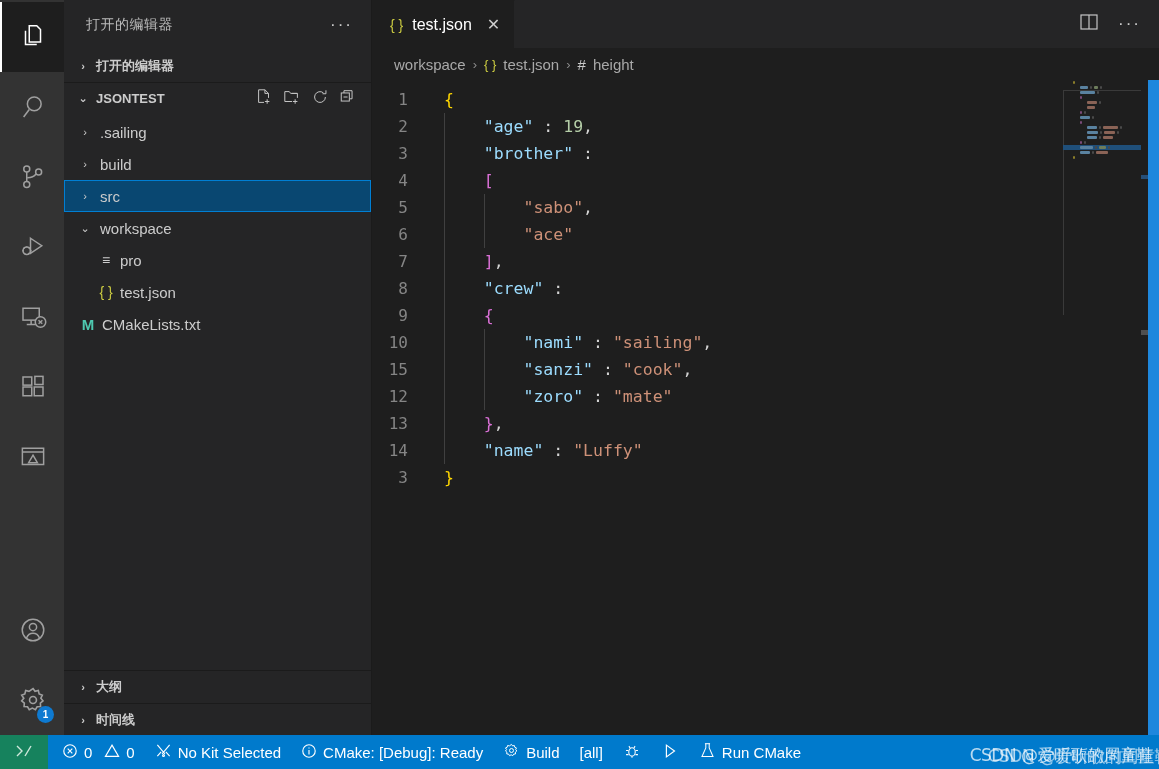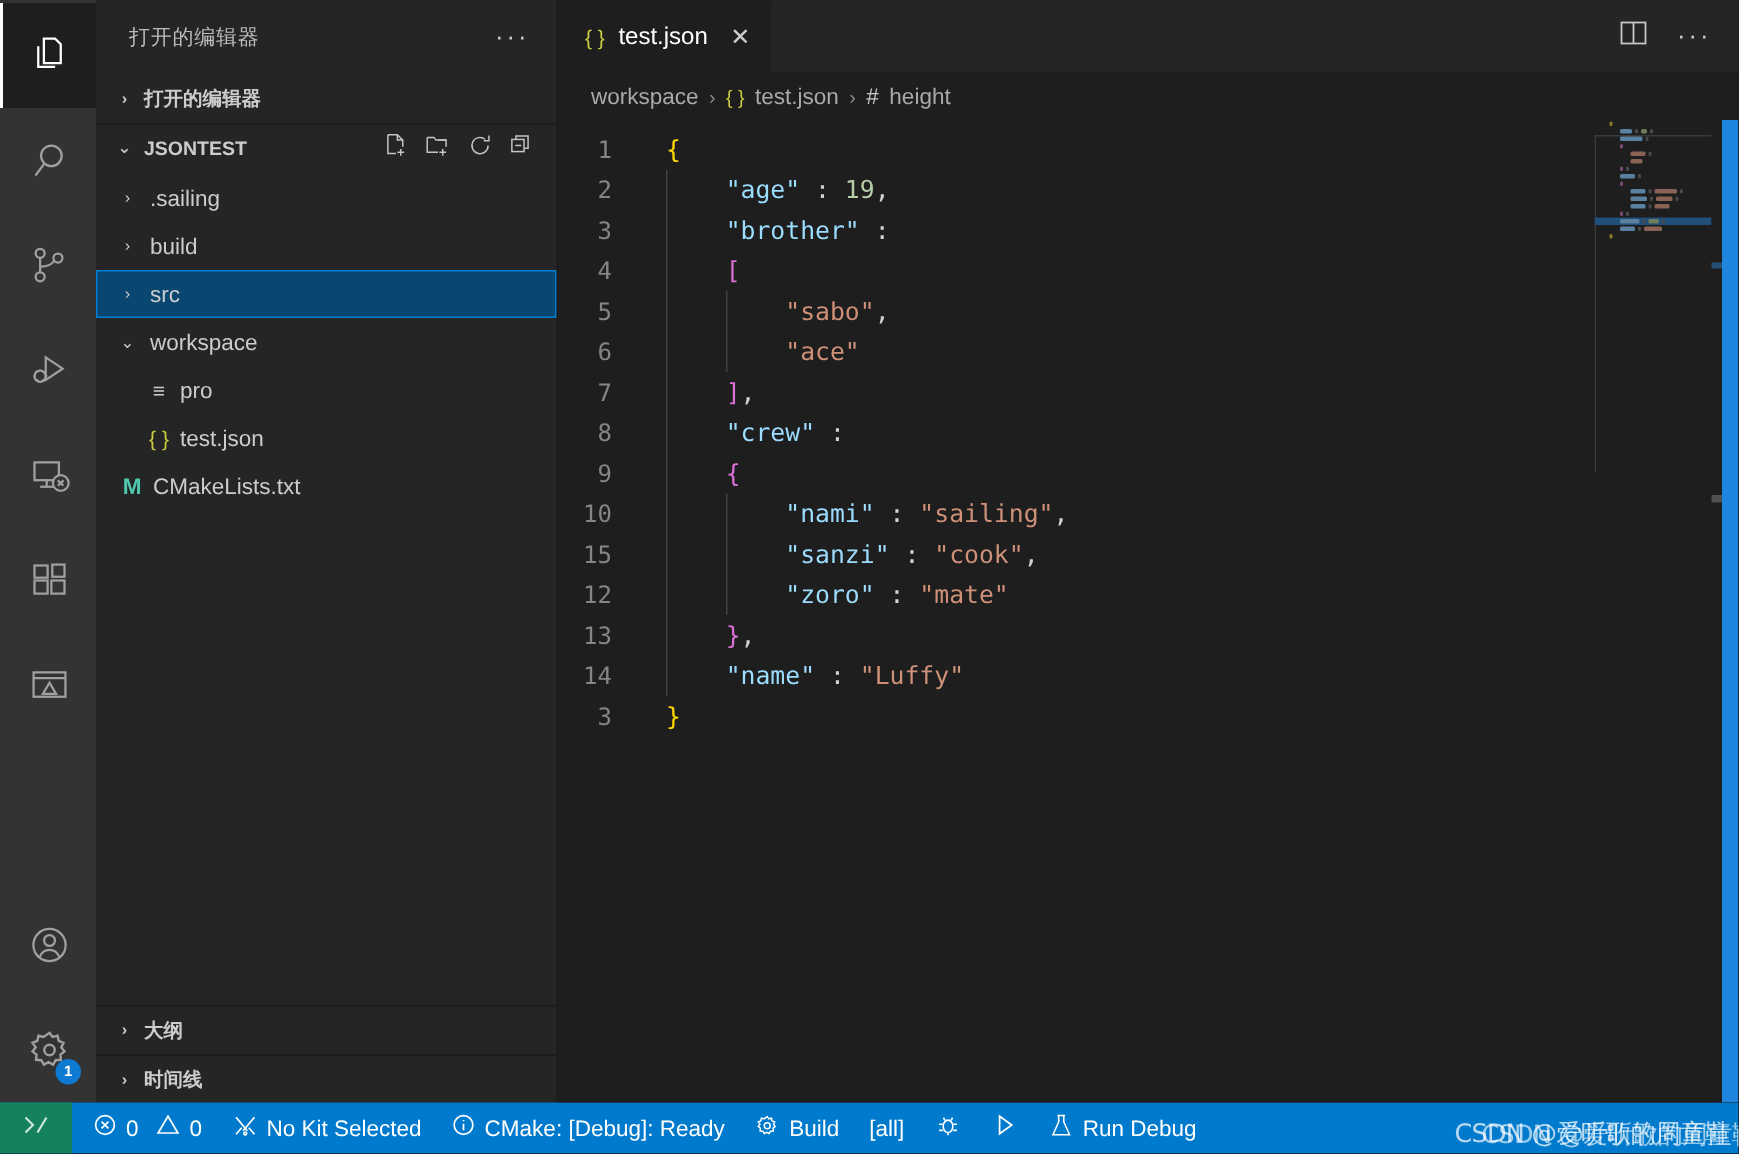--- a/index.html
+++ b/index.html
@@ -566,21 +566,21 @@
       </span>
     </div>
 
     <div class="sb-item">
       <span>
         <svg width="17" height="17" viewBox="0 0 20 20" fill="none" stroke="#ffffff" stroke-width="1.2">
           <path d="M8 2v5L3.5 17h13L12 7V2"></path>
             <path d="M7 2h6"></path>
         </svg>
       </span>
-      <span>Run Debug</span>
+      <span>Run CMake</span>
     </div>
   </div>
 
   <div class="watermark">
     <span>CSDN @爱听歌的周童鞋</span>
     <span class="w2">CSDN @爱听歌的周童鞋</span>
   </div>
 </div>
 
 </body></html>

